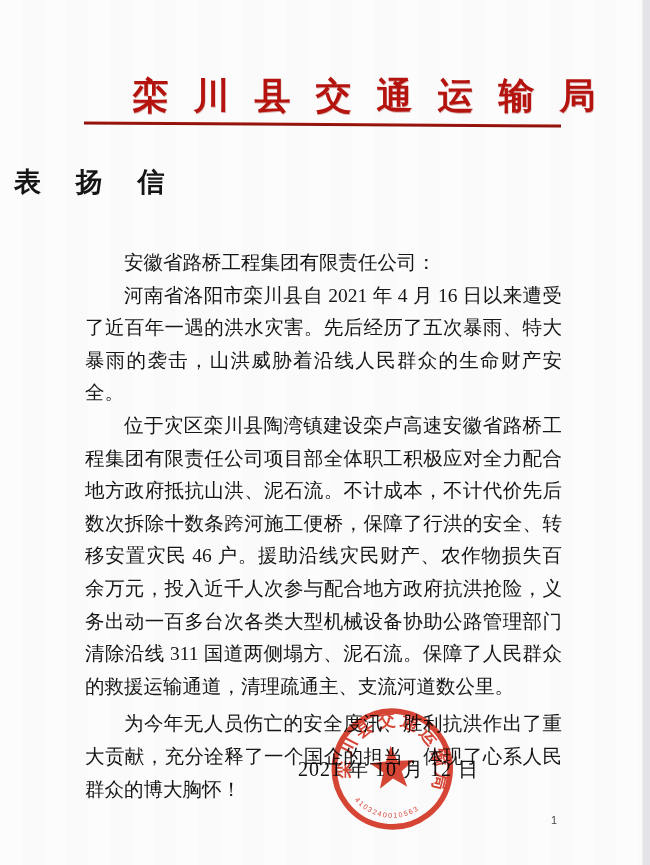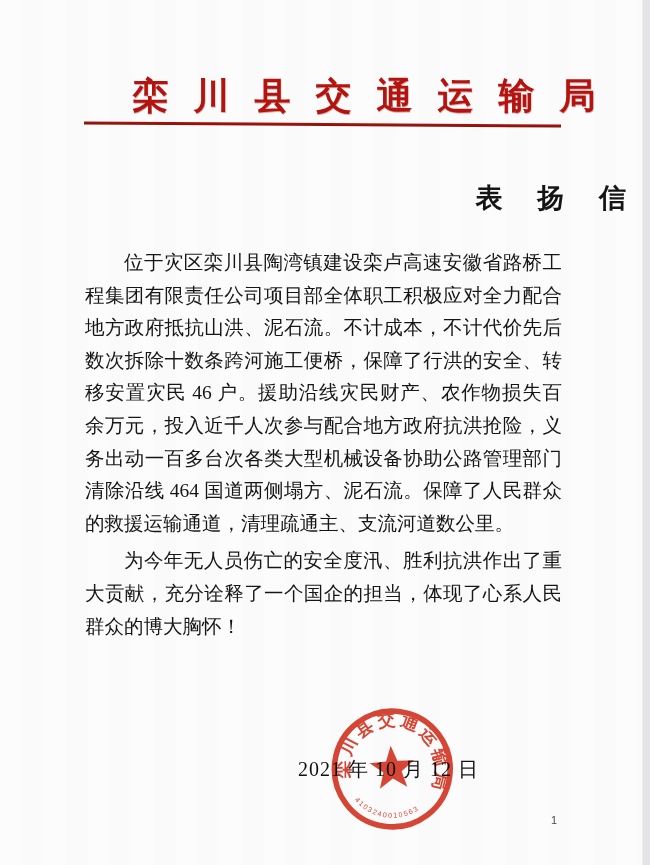--- a/index.html
+++ b/index.html
@@ -25,22 +25,22 @@
     text-shadow:0.5px 0.5px 0 rgba(140,20,15,.35);
     white-space:nowrap;
     margin-left:48px;
   }
   .red-rule{
     position:absolute;top:123px;left:84px;width:477px;height:3px;
     background:linear-gradient(to bottom,#a6170f,#871009);
     transform:rotate(0.35deg);
   }
   .doc-title{
-    position:absolute;top:180px;left:0;width:640px;
-    text-align:right;
+    position:absolute;top:164px;left:0;width:640px;
+    text-align:left;
     font-size:27px;font-weight:bold;color:#151515;
     letter-spacing:14px;text-indent:14px;
     white-space:nowrap;
   }
   .body-text{
     position:absolute;top:247px;left:85px;width:477px;
     font-size:19.5px;line-height:32.6px;color:#161616;
     text-align:justify;
   }
   .body-text p{margin:0;text-indent:2em;}
@@ -69,21 +69,23 @@
 
   <div class="scan-edge"></div>
 
   <div class="org-name">栾 川 县 交 通 运 输 局</div>
 
   <div class="red-rule"></div>
 
   <div class="doc-title">表 扬 信</div>
 
   <div class="body-text">
-    <p>位于灾区栾川县陶湾镇建设栾卢高速安徽省路桥工程集团有限责任公司项目部全体职工积极应对全力配合地方政府抵抗山洪、泥石流。不计成本，不计代价先后数次拆除十数条跨河施工便桥，保障了行洪的安全、转移安置灾民 46 户。援助沿线灾民财产、农作物损失百余万元，投入近千人次参与配合地方政府抗洪抢险，义务出动一百多台次各类大型机械设备协助公路管理部门清除沿线 464 国道两侧塌方、泥石流。保障了人民群众的救援运输通道，清理疏通主、支流河道数公里。</p>
+    <p class="salutation">安徽省路桥工程集团有限责任公司：</p>
+    <p>河南省洛阳市栾川县自 2021 年 4 月 16 日以来遭受了近百年一遇的洪水灾害。先后经历了五次暴雨、特大暴雨的袭击，山洪威胁着沿线人民群众的生命财产安全。</p>
+    <p>位于灾区栾川县陶湾镇建设栾卢高速安徽省路桥工程集团有限责任公司项目部全体职工积极应对全力配合地方政府抵抗山洪、泥石流。不计成本，不计代价先后数次拆除十数条跨河施工便桥，保障了行洪的安全、转移安置灾民 46 户。援助沿线灾民财产、农作物损失百余万元，投入近千人次参与配合地方政府抗洪抢险，义务出动一百多台次各类大型机械设备协助公路管理部门清除沿线 311 国道两侧塌方、泥石流。保障了人民群众的救援运输通道，清理疏通主、支流河道数公里。</p>
     <p class="closing">为今年无人员伤亡的安全度汛、胜利抗洪作出了重大贡献，充分诠释了一个国企的担当，体现了心系人民群众的博大胸怀！</p>
   </div>
 
   <div class="date-line">2021 年 10 月 12 日</div>
 
   <svg class="seal" viewBox="0 0 132 126" xmlns="http://www.w3.org/2000/svg">
     <defs>
       <path id="ringArc" d="M 25.6 75.7 A 43 43 0 1 1 106.4 75.7" fill="none"></path>
       <path id="serialArc" d="M 32 95 A 48 48 0 0 0 100 95" fill="none"></path>
     </defs>

